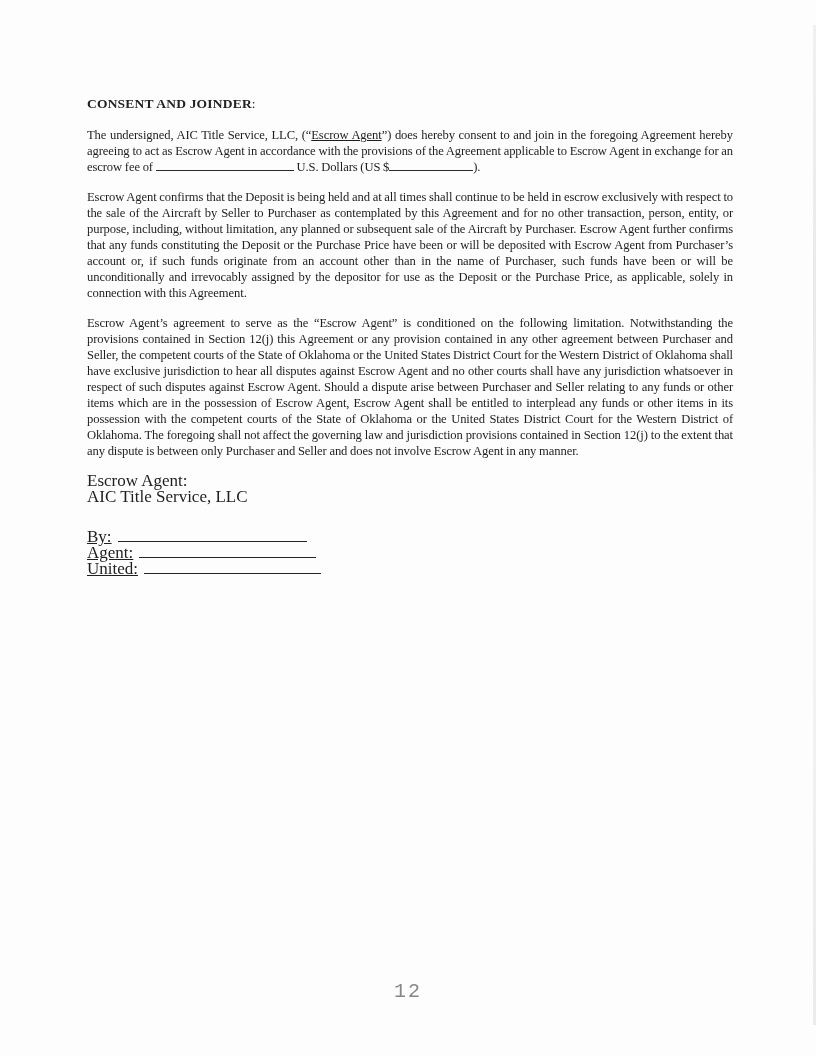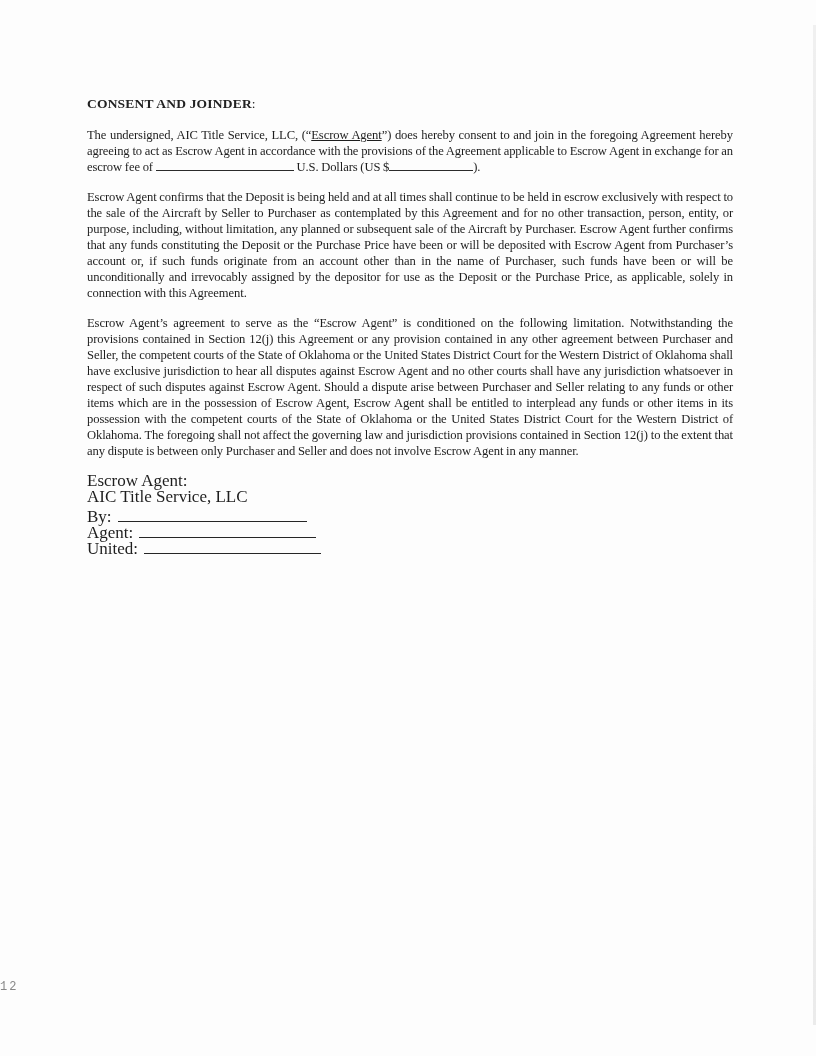--- a/index.html
+++ b/index.html
@@ -50,37 +50,38 @@
     vertical-align: baseline;
   }
   .blank.fee { width: 138px; }
   .blank.usd { width: 84px; }
   .sig {
     margin-top: 8px;
     font-size: 17px;
     line-height: 16px;
     color: #1e1e1e;
   }
-  .sig-rows { margin-top: 4px; }
+  .sig-rows { margin-top: 24px; text-decoration: underline; }
   .sig-row { height: 16.2px; white-space: nowrap; }
   .sig-line {
     display: inline-block;
     border-bottom: 1.4px solid #262626;
     height: 11px;
     margin-left: 6px;
   }
   .sig-line.w-by    { width: 189px; }
   .sig-line.w-name  { width: 177px; }
   .sig-line.w-title { width: 177px; }
   .page-num {
     position: absolute;
     top: 980px; left: 0;
     width: 100%;
+    text-align: center;
     font-family: "Liberation Mono", monospace;
-    font-size: 12px;
+    font-size: 20px;
     letter-spacing: 2px;
     color: #878787;
   }
 </style>
 </head>
 <body>
 
 <div class="scan-edge"></div>
 
 <div class="doc">

